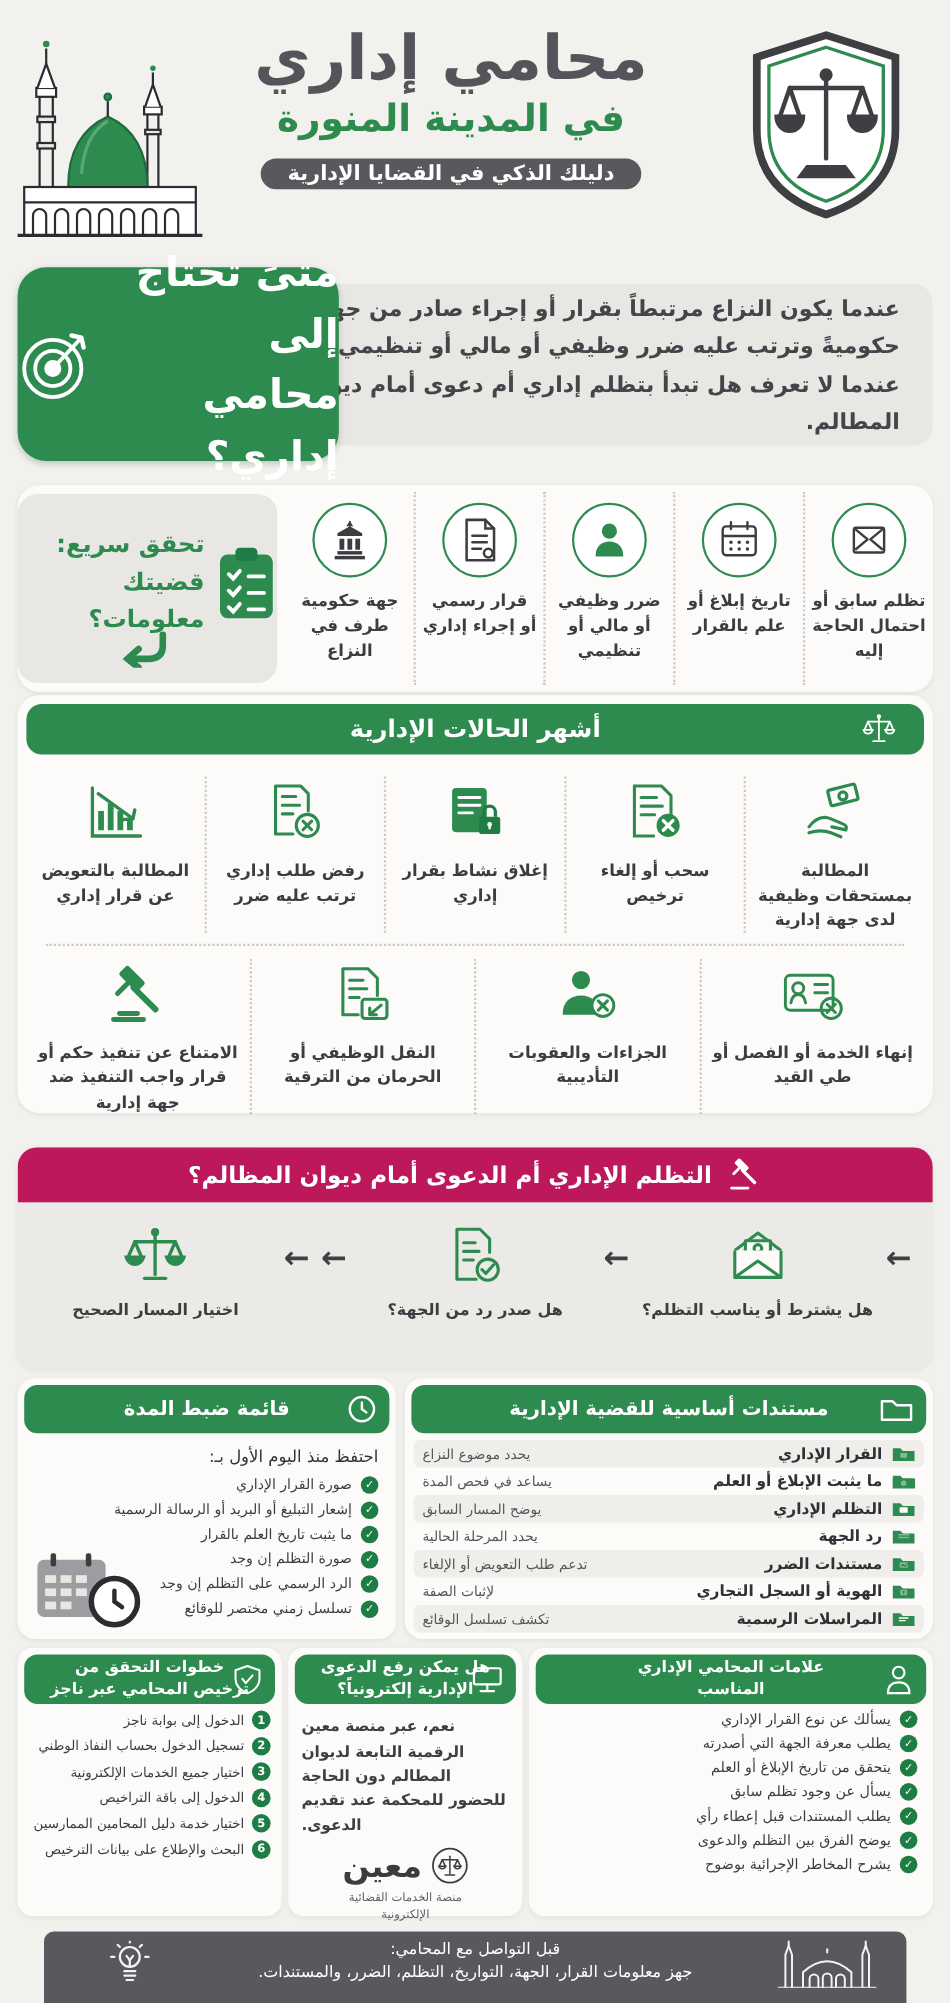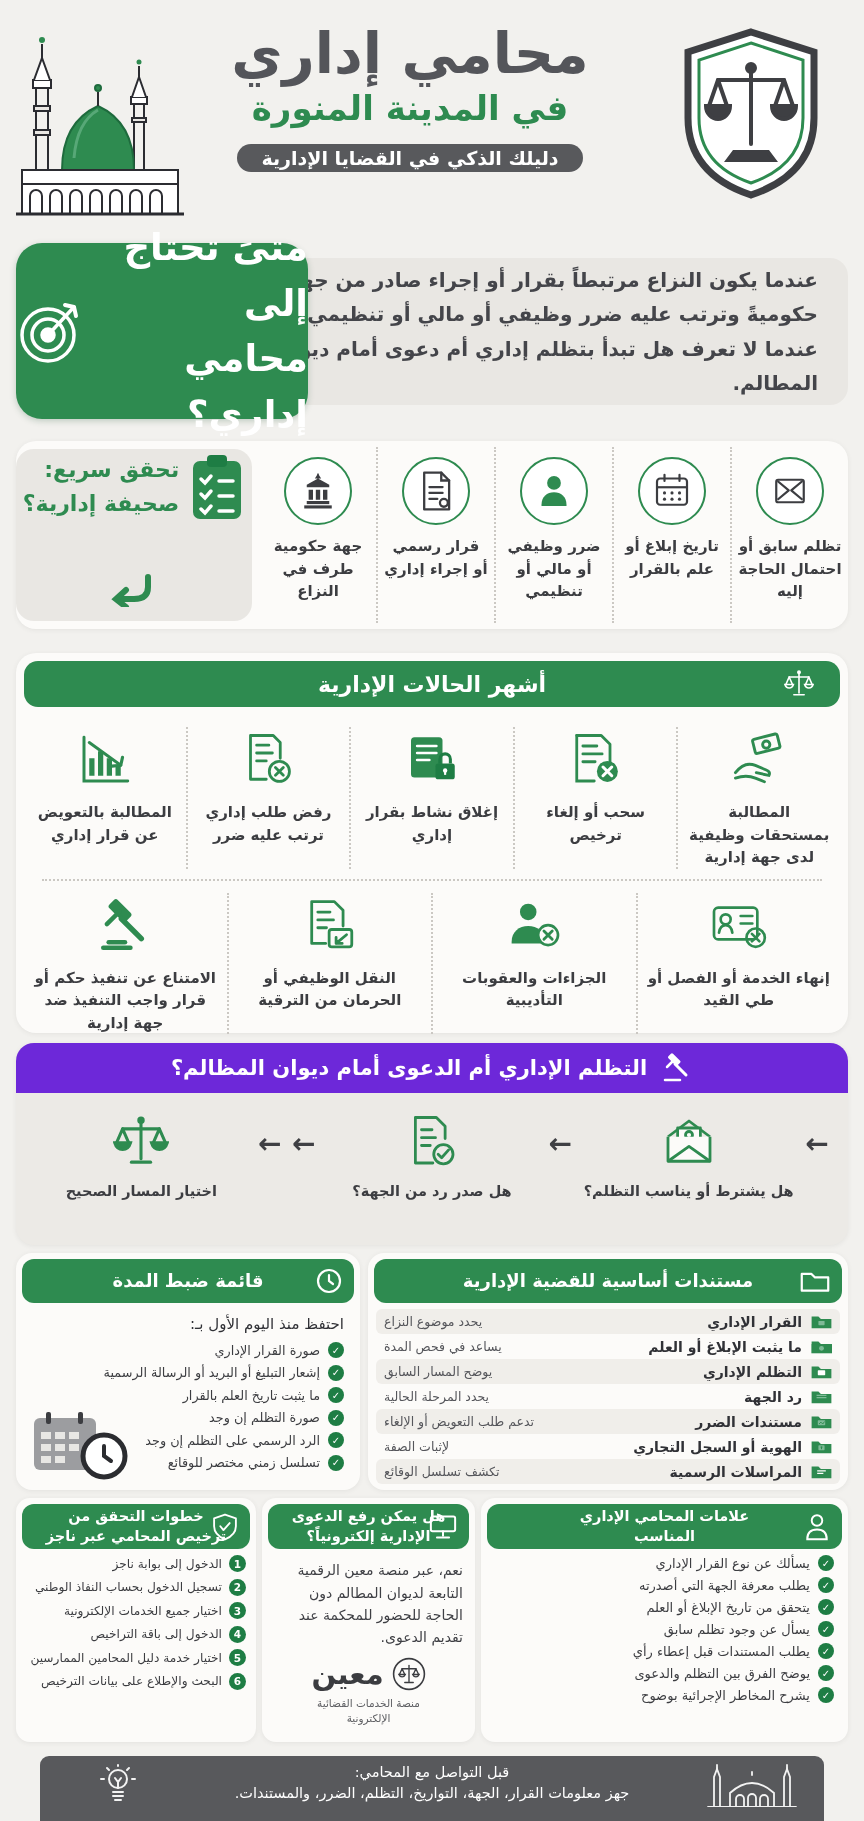--- a/index.html
+++ b/index.html
@@ -23,44 +23,44 @@
   
   .sec1{position:absolute;left:16px;top:243px;width:832px;height:176px;}
   .sec1-gray{position:absolute;left:224px;right:0;top:15px;height:147px;background:var(--gray-box);border-radius:18px;display:flex;align-items:center;padding:0 30px 0 30px;box-sizing:border-box;}
   .sec1-gray p{margin:0;font-size:20px;font-weight:bold;color:#44454a;line-height:1.72;text-align:right;}
   .sec1-green{position:absolute;left:0;top:0;bottom:0;width:292px;background:var(--green);border-radius:26px;display:flex;align-items:center;justify-content:center;gap:14px;color:#fff;box-shadow:0 2px 6px rgba(40,90,60,.25);}
   .sec1-green .txt{font-size:37px;font-weight:bold;line-height:1.5;text-align:right;}
 
   
   .sec2{position:absolute;left:16px;top:441px;width:832px;height:188px;}
   .quick-label{position:absolute;left:0;top:8px;bottom:8px;width:236px;background:var(--gray-box);border-radius:18px;}
-  .quick-label .row{display:flex;align-items:center;justify-content:center;gap:10px;padding-top:4px;}
+  .quick-label .row{display:flex;align-items:center;justify-content:center;gap:10px;padding-top:30px;}
   .quick-label .t{color:var(--green);font-weight:bold;font-size:22px;line-height:1.55;text-align:right;}
   .quick-arrow{position:absolute;left:86px;bottom:14px;}
   .quick-items{position:absolute;right:0;left:244px;top:6px;bottom:6px;display:flex;}
   .quick-item{flex:1;display:flex;flex-direction:column;align-items:center;padding:10px 6px 0;}
   .quick-item:not(:last-child){border-inline-end:2px dotted var(--dot);}
   .q-circle{width:64px;height:64px;border:2.5px solid var(--green);border-radius:50%;display:flex;align-items:center;justify-content:center;margin-bottom:10px;background:#fff;}
   .q-label{font-size:15px;font-weight:bold;color:var(--text);text-align:center;line-height:1.5;}
 
   
-  .sec3{position:absolute;left:16px;top:653px;width:832px;height:380px;}
+  .sec3{position:absolute;left:16px;top:632px;width:832px;height:380px;}
   .sec3-head{margin:8px;height:46px;background:var(--green);border-radius:14px;display:flex;align-items:center;justify-content:center;position:relative;color:#fff;}
   .sec3-head .t{font-size:22px;font-weight:bold;}
   .sec3-head .ic{position:absolute;right:26px;top:8px;color:#fff;}
   .cases-row{display:flex;padding:12px 8px 2px;}
   .case{flex:1;display:flex;flex-direction:column;align-items:center;padding:0 8px;color:var(--green);}
   .case:not(:last-child){border-inline-end:2px dotted var(--dot);}
   .case .cic{height:66px;display:flex;align-items:center;}
   .case .cl{font-size:15px;font-weight:bold;color:var(--text);text-align:center;line-height:1.5;margin-top:8px;}
   .cases-div{border-top:2px dotted var(--dot);margin:8px 26px 0;}
 
   
   .sec4{position:absolute;left:16px;top:1043px;width:832px;height:202px;background:#eceae6;border-radius:18px;overflow:hidden;box-shadow:0 1px 5px rgba(60,60,60,.08);}
-  .sec4-head{height:50px;background:#6d28d9;display:flex;align-items:center;justify-content:center;gap:14px;color:#fff;}
+  .sec4-head{height:50px;background:#be185d;display:flex;align-items:center;justify-content:center;gap:14px;color:#fff;}
   .sec4-head .t{font-size:21px;font-weight:bold;}
   .d-flow{display:flex;align-items:flex-start;padding:18px 14px 0;}
   .d-step{flex:1;display:flex;flex-direction:column;align-items:center;color:var(--green);}
   .d-step .dic{height:62px;display:flex;align-items:center;}
   .d-step .dl{font-size:14.5px;font-weight:bold;color:var(--text);text-align:center;line-height:1.5;margin-top:8px;}
   .d-arrow{width:34px;text-align:center;font-size:28px;color:#3f4044;margin-top:16px;flex:none;font-weight:bold;}
 
   
   .docs-box{position:absolute;left:368px;top:1253px;width:480px;height:237px;border-radius:16px;}
   .mini-head{margin:6px;min-height:44px;background:var(--green);border-radius:12px;display:flex;align-items:center;justify-content:center;position:relative;color:#fff;padding:3px 6px;box-sizing:border-box;}
@@ -76,21 +76,21 @@
   .check{flex:none;width:16px;height:16px;border-radius:50%;background:var(--green-dark);color:#fff;display:inline-flex;align-items:center;justify-content:center;font-size:10px;font-weight:bold;}
   .check::before{content:"✓";}
   .cal-illu{position:absolute;left:16px;bottom:10px;}
 
   
   .verify-box{position:absolute;left:16px;top:1498px;width:240px;height:244px;border-radius:14px;}
   .mini-head.small .t{font-size:14.5px;}
   .v-step{display:flex;align-items:center;gap:7px;margin:0 10px 6.5px;font-size:12.2px;color:var(--text);}
   .v-num{flex:none;width:17px;height:17px;border-radius:50%;background:var(--green-dark);color:#fff;font-size:10.5px;font-weight:bold;display:inline-flex;align-items:center;justify-content:center;}
   .efiling-box{position:absolute;left:262px;top:1498px;width:213px;height:244px;border-radius:14px;}
-  .ef-answer{font-size:14px;font-weight:normal;color:#3e3f44;text-align:right;line-height:1.6;margin:10px 12px 8px;}
+  .ef-answer{font-size:14px;font-weight:bold;color:#3e3f44;text-align:left;line-height:1.6;margin:10px 12px 8px;}
   .moeen{display:flex;align-items:center;justify-content:center;gap:8px;color:#3b3c40;margin-top:4px;}
   .moeen .name{font-size:29px;font-weight:bold;}
   .moeen-desc{font-size:10.5px;color:#5f6064;text-align:center;line-height:1.5;margin-top:5px;}
   .signs-box{position:absolute;left:481px;top:1498px;width:367px;height:244px;border-radius:14px;}
   .s-item{display:flex;align-items:center;gap:8px;margin:0 14px 6px;font-size:13px;color:var(--text);}
   .signs-box .s-item:first-of-type{margin-top:10px;}
   .verify-box .v-step:first-of-type{margin-top:10px;}
 
   
   .footer{position:absolute;left:40px;top:1756px;width:784px;height:74px;background:#58595c;border-radius:9px;color:#ffffff;}
@@ -193,21 +193,21 @@
                 <path d="M30 28h14"></path>
               <path d="M12 41l4 4 6-7"></path>
                 <path d="M30 43h14"></path>
               <path d="M12 56l4 4 6-7"></path>
                 <path d="M30 58h14"></path>
             </g>
           </svg>
         </span>
         <div class="t">
           <div>تحقق سريع:</div>
-          <div>صحيفة إدارية؟</div>
+          <div>قضيتك معلومات؟</div>
         </div>
       </div>
       <span class="quick-arrow">
         <svg width="56" height="34" viewBox="0 0 56 34" fill="none" stroke="#2e8b50" stroke-width="6" stroke-linecap="round">
           <path d="M46 4v10q0 12-14 12H16"></path>
             <path d="M24 17l-10 9 10 8" stroke-width="6"></path>
         </svg>
       </span>
     </div>
 

